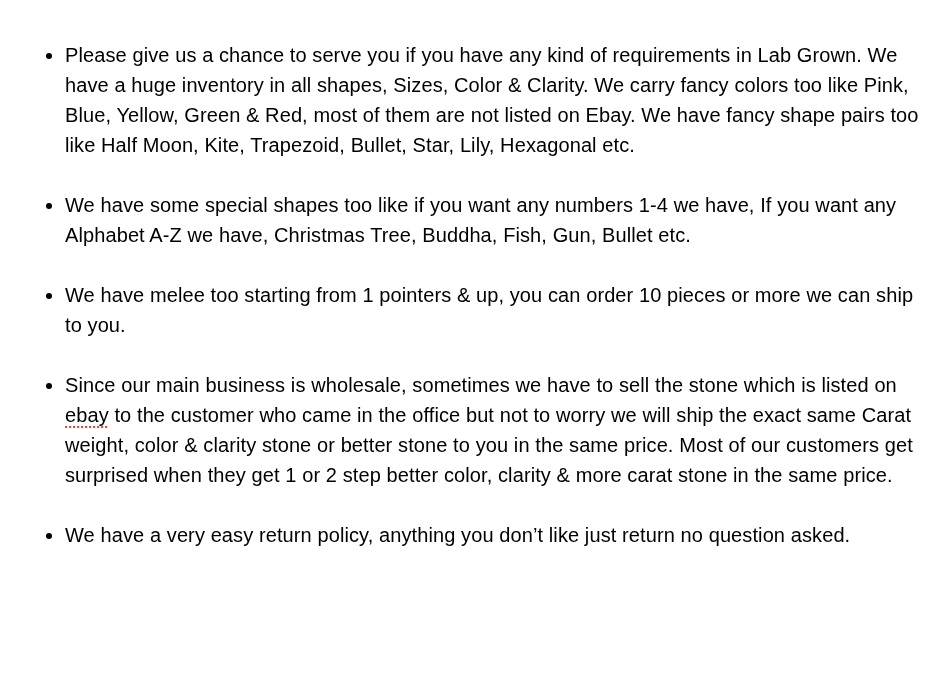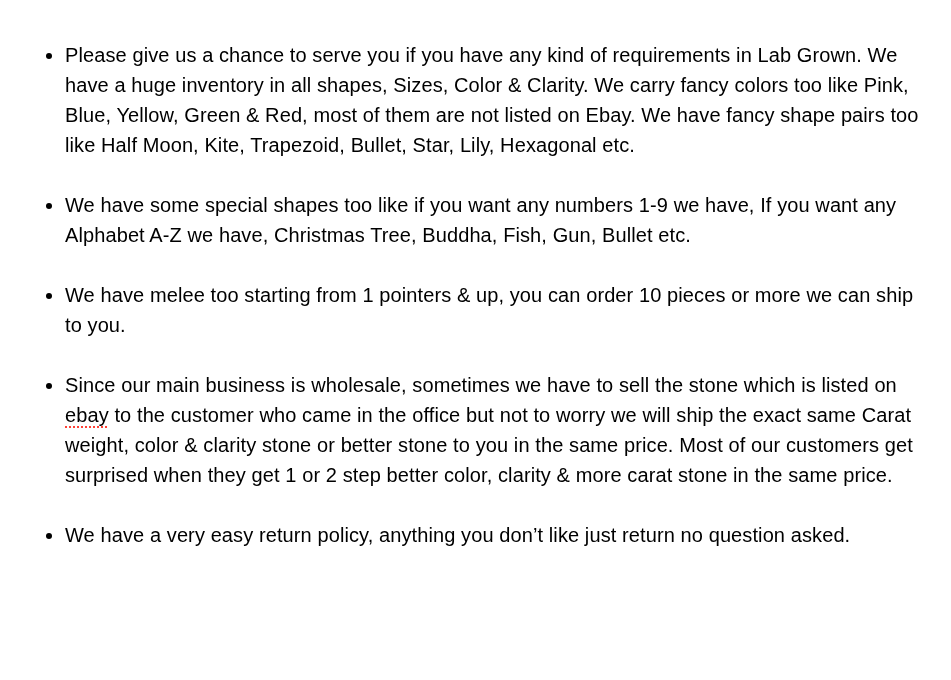--- a/index.html
+++ b/index.html
@@ -41,18 +41,18 @@
     text-decoration-skip-ink: none;
     margin-top: 17px;
   }
 </style>
 </head>
 <body>
 
 <div class="page">
   <ul class="bullet-list" id="bullet-list">
       <li><span>Please give us a chance to serve you if you have any kind of requirements in Lab Grown. We have a huge inventory in all shapes, Sizes, Color &amp; Clarity. We carry fancy colors too like Pink, Blue, Yellow, Green &amp; Red, most of them are not listed on Ebay. We have fancy shape pairs too like Half Moon, Kite, Trapezoid, Bullet, Star, Lily, Hexagonal etc.</span></li>
-      <li><span>We have some special shapes too like if you want any numbers 1-9 we have, If you want any Alphabet A-Z we have, Christmas Tree, Buddha, Fish, Gun, Bullet etc.</span></li>
+      <li><span>We have some special shapes too like if you want any numbers 1-4 we have, If you want any Alphabet A-Z we have, Christmas Tree, Buddha, Fish, Gun, Bullet etc.</span></li>
       <li><span>We have melee too starting from 1 pointers &amp; up, you can order 10 pieces or more we can ship to you.</span></li>
       <li><span>Since our main business is wholesale, sometimes we have to sell the stone which is listed on </span><span class="misspelled">ebay</span><span> to the customer who came in the office but not to worry we will ship the exact same Carat weight, color &amp; clarity stone or better stone to you in the same price. Most of our customers get surprised when they get 1 or 2 step better color, clarity &amp; more carat stone in the same price.</span></li>
       <li><span>We have a very easy return policy, anything you don’t like just return no question asked.</span></li>
     </ul>
 </div>
 
 </body></html>

